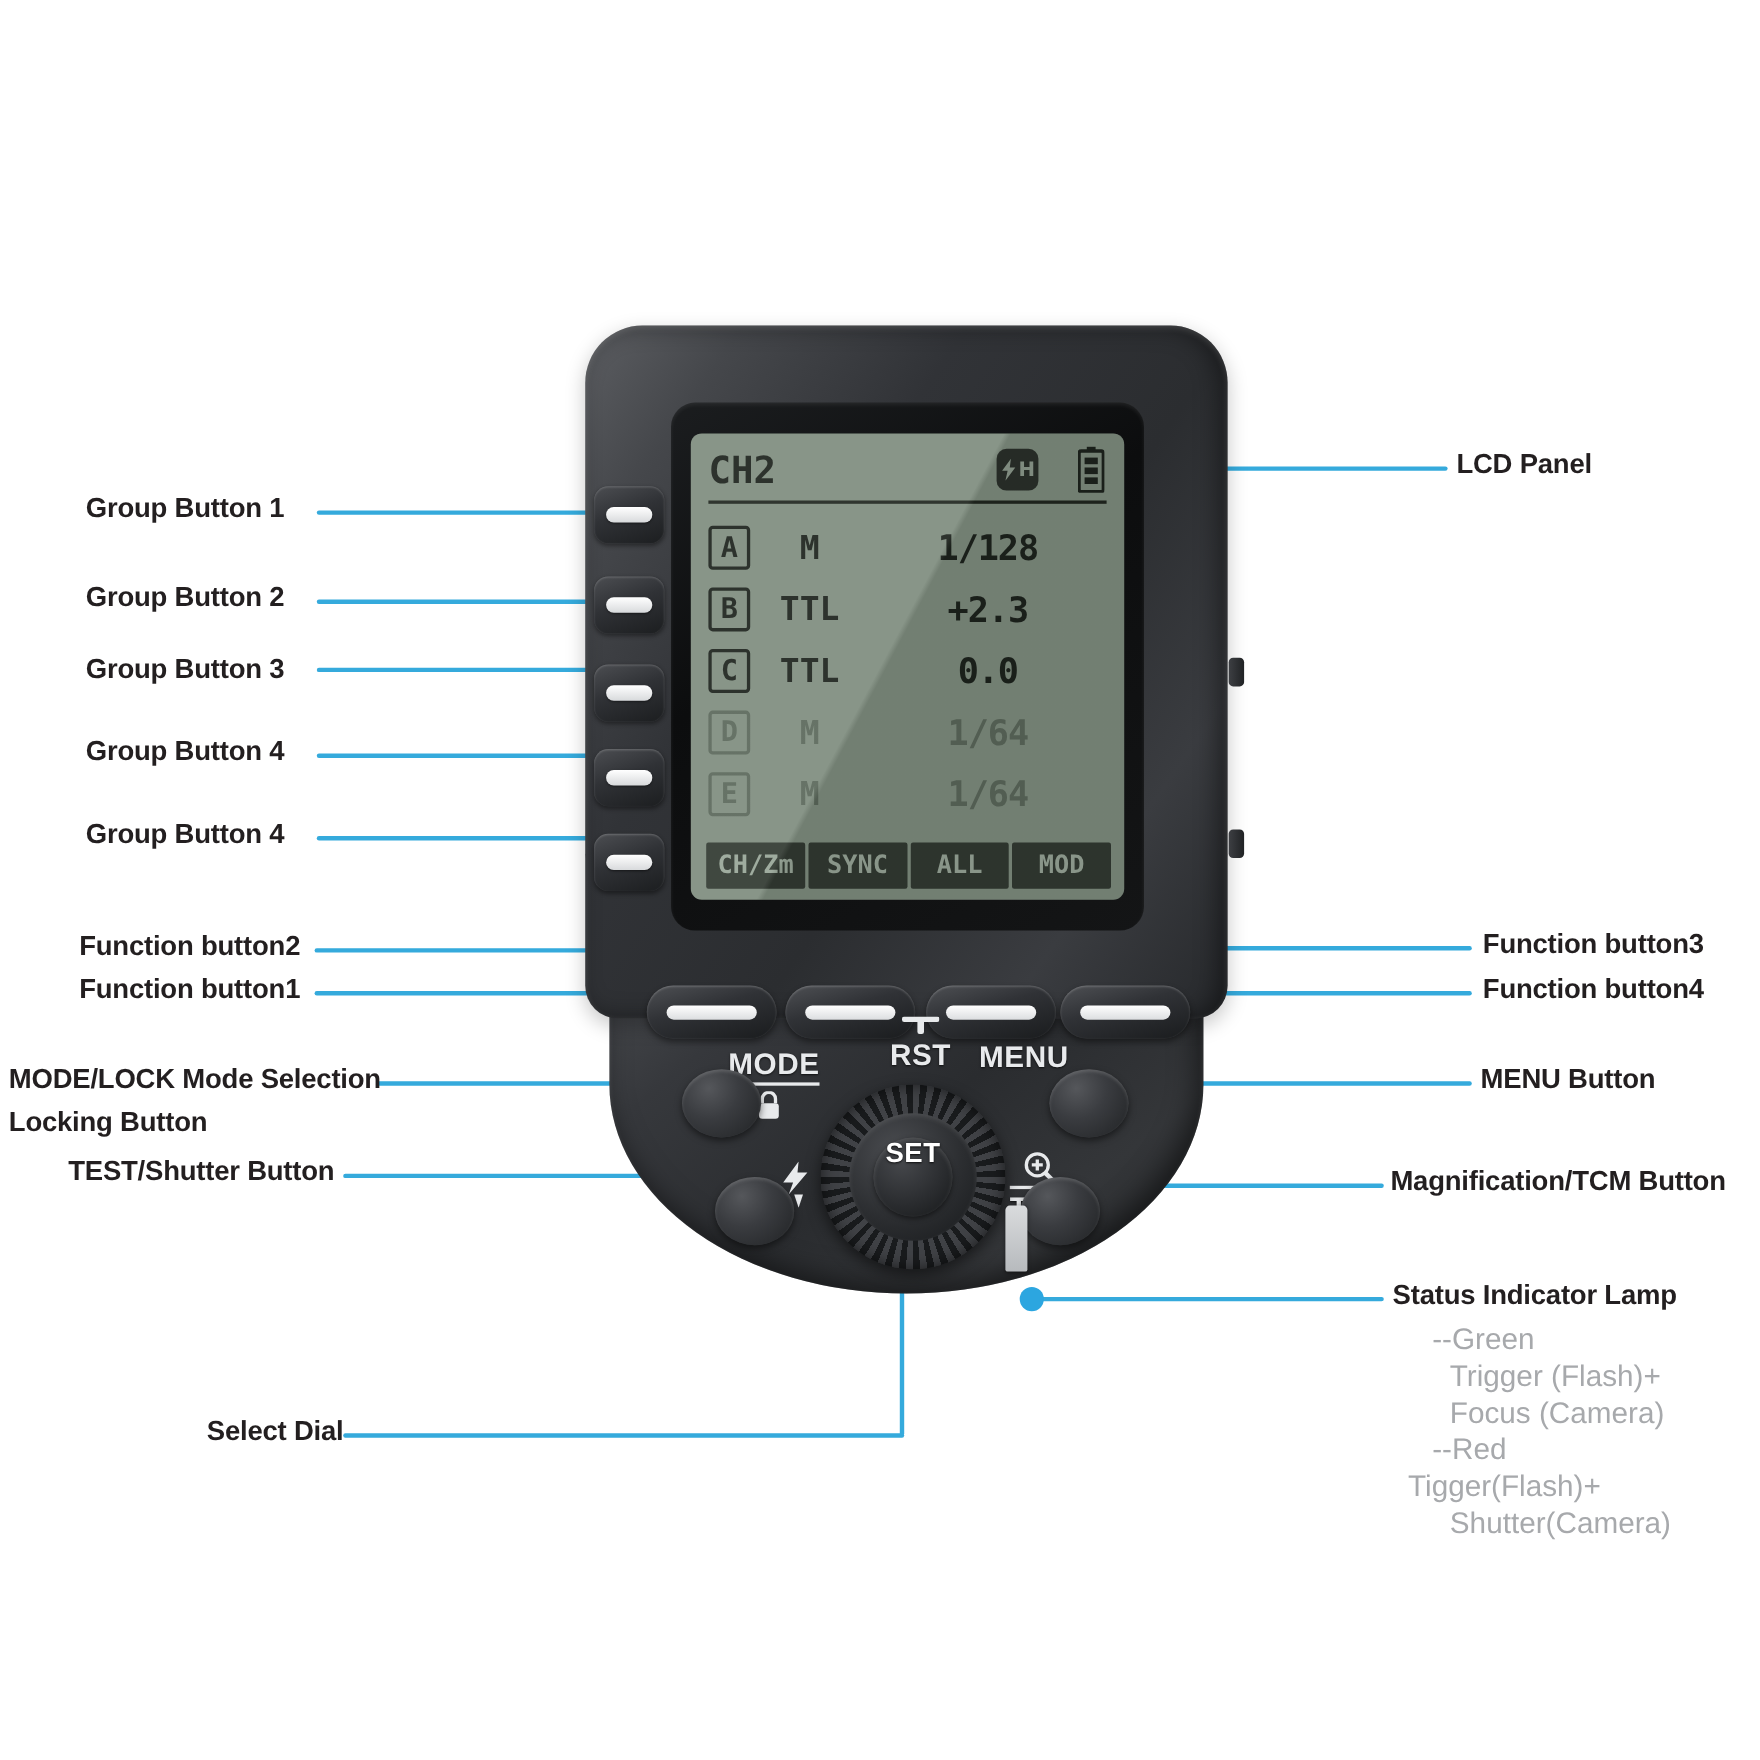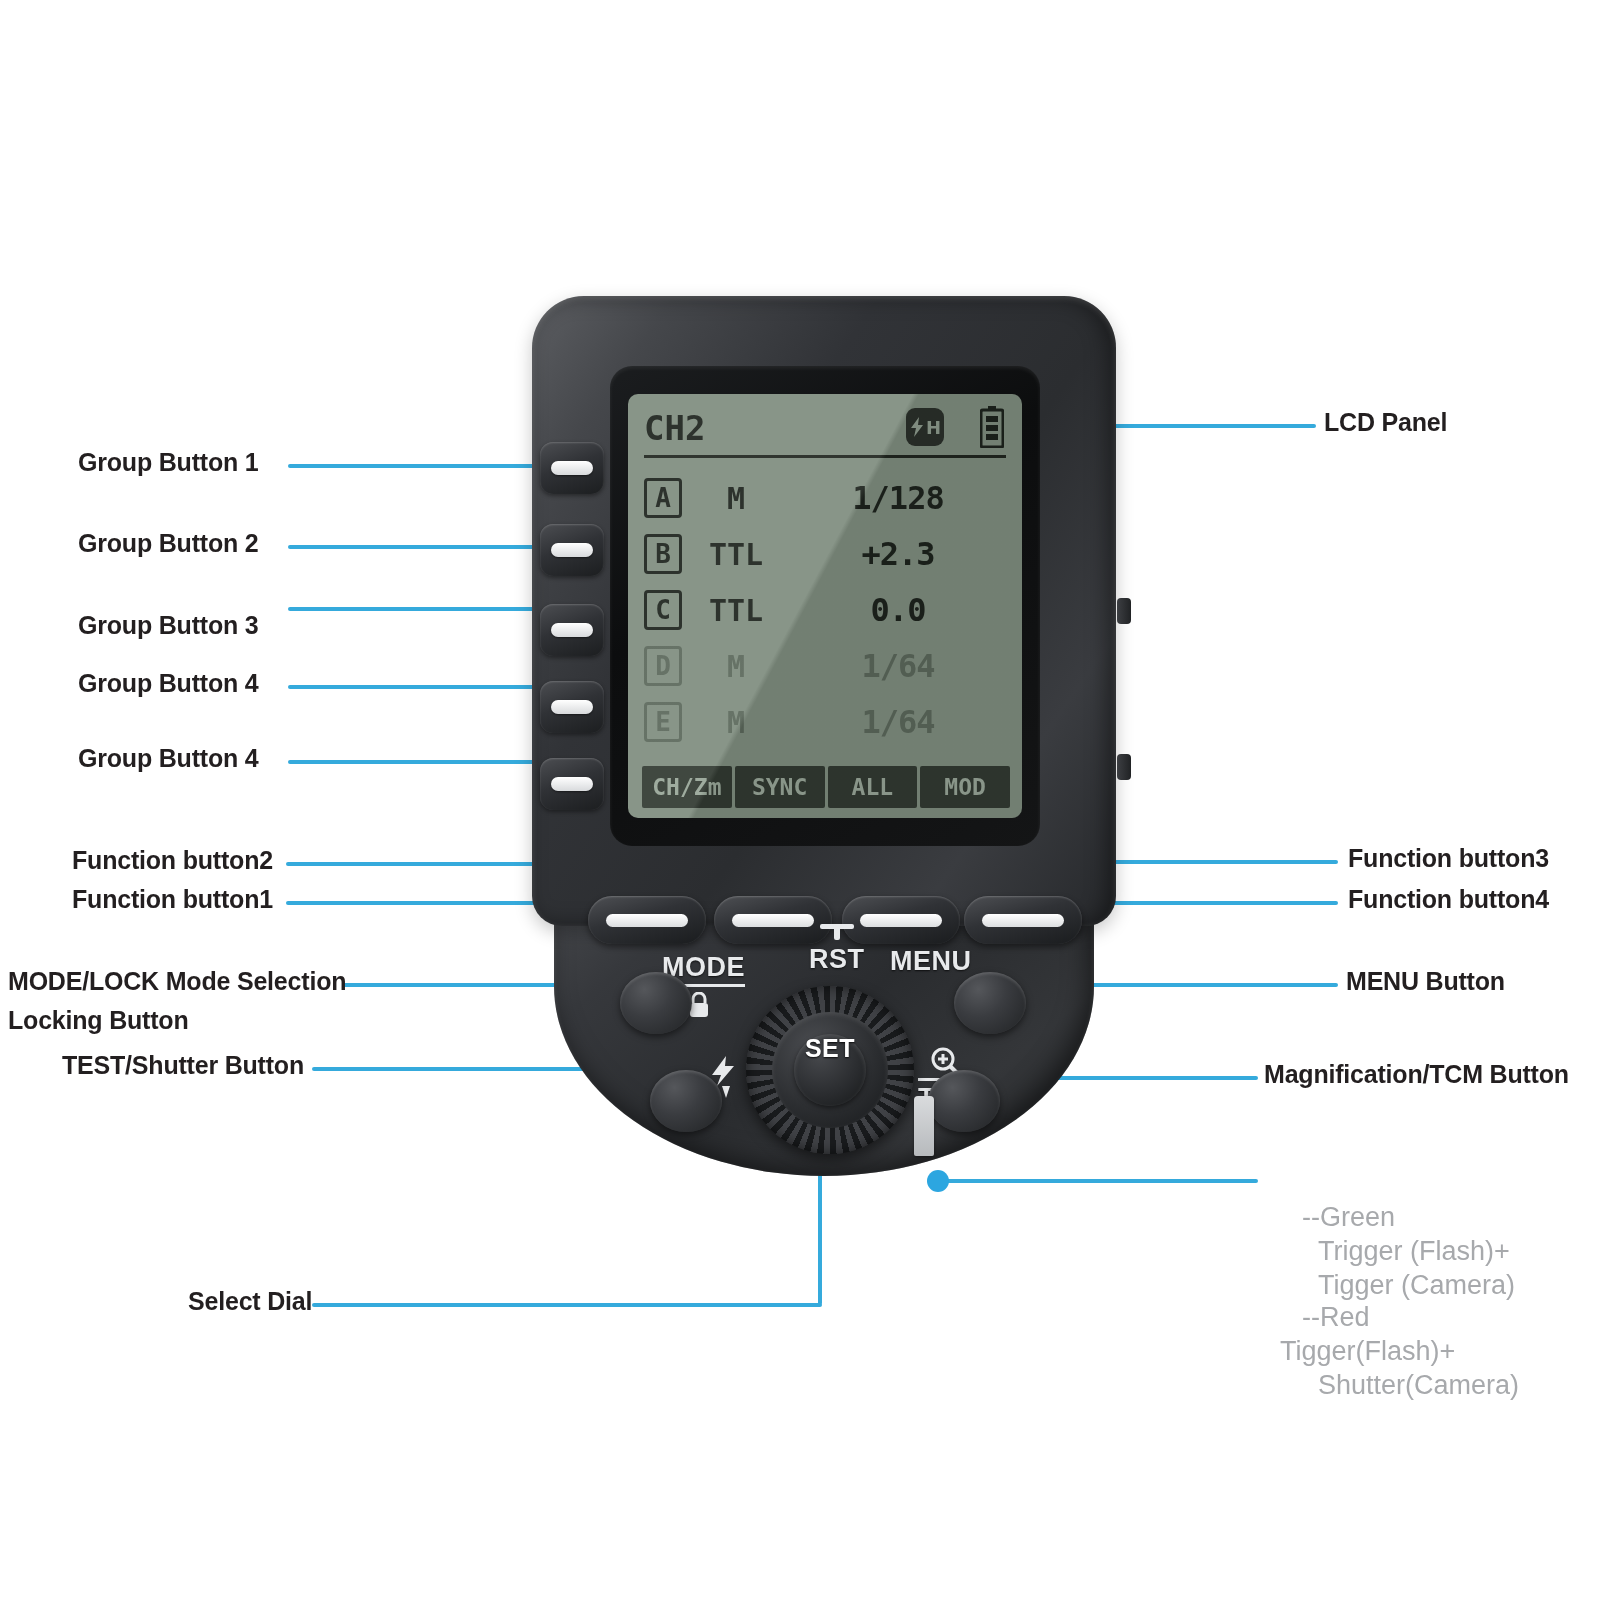--- a/index.html
+++ b/index.html
@@ -405,21 +405,21 @@
   <div class="dot" style="left:1011px; top:974px;"></div>
 
   <div class="leader" style="left:1000px; top:1076px; width:258px;"></div>
   <div class="dot" style="left:991px; top:1067px;"></div>
 
   <div class="leader" style="left:944px; top:1179px; width:314px;"></div>
   <div class="dot" style="left:927px; top:1170px;"></div>
 
   <div class="callout left" style="left:78px; top:448px;">Group Button 1</div>
   <div class="callout left" style="left:78px; top:529px;">Group Button 2</div>
-  <div class="callout left" style="left:78px; top:611px;">Group Button 3</div>
+  <div class="callout left" style="left:78px; top:594px;">Group Button 3</div>
   <div class="callout left" style="left:78px; top:669px;">Group Button 4</div>
   <div class="callout left" style="left:78px; top:744px;">Group Button 4</div>
 
   <div class="callout left" style="left:72px; top:846px;">Function button2</div>
   <div class="callout left" style="left:72px; top:885px;">Function button1</div>
 
   <div class="callout left" style="left:8px; top:967px;">MODE/LOCK Mode Selection</div>
   <div class="callout left" style="left:8px; top:1006px;">Locking Button</div>
 
   <div class="callout left" style="left:62px; top:1051px;">TEST/Shutter Button</div>
@@ -428,24 +428,25 @@
 
   <div class="callout right" style="left:1324px; top:408px;">LCD Panel</div>
 
   <div class="callout right" style="left:1348px; top:844px;">Function button3</div>
   <div class="callout right" style="left:1348px; top:885px;">Function button4</div>
 
   <div class="callout right" style="left:1346px; top:967px;">MENU Button</div>
 
   <div class="callout right" style="left:1264px; top:1060px;">Magnification/TCM Button</div>
 
+  <div class="callout right" style="left:1266px; top:1163px;">Status Indicator Lamp</div>
 
   <div class="sub-note" style="left:1302px; top:1200px;">--Green</div>
   <div class="sub-note" style="left:1318px; top:1234px;">Trigger (Flash)+</div>
-  <div class="sub-note" style="left:1318px; top:1268px;">Tigger (Camera)</div>
+  <div class="sub-note" style="left:1318px; top:1268px;">Focus (Camera)</div>
   <div class="sub-note" style="left:1302px; top:1300px;">--Red</div>
   <div class="sub-note" style="left:1280px; top:1334px;">Tigger(Flash)+</div>
   <div class="sub-note" style="left:1318px; top:1368px;">Shutter(Camera)</div>
 
   <div id="device">
 
     <div class="body-shell">
       <div class="body-waist"></div>
       <div class="body-lower"></div>
       <div class="body-upper"></div>

